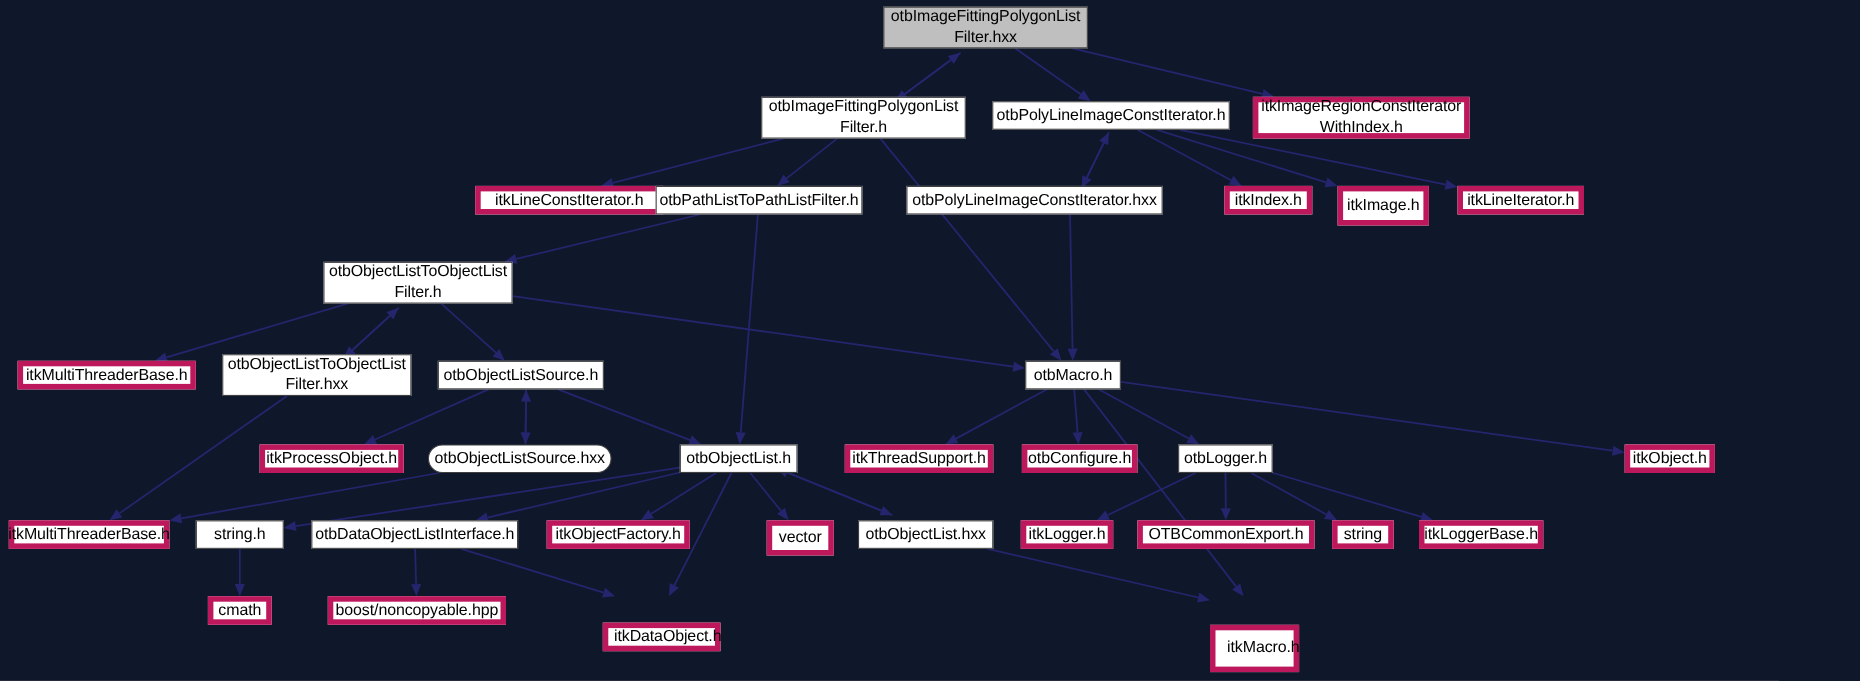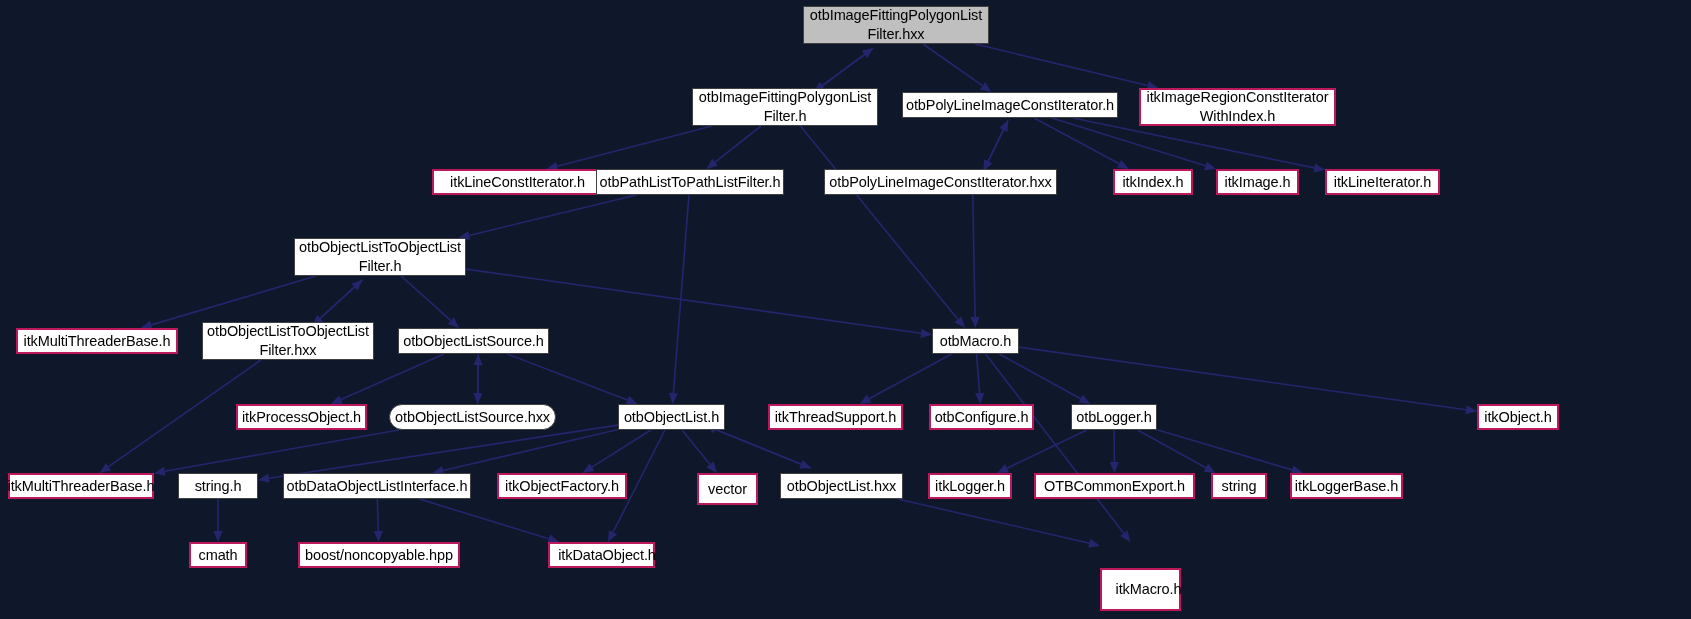--- a/index.html
+++ b/index.html
@@ -29,21 +29,21 @@
     position: absolute;
     box-sizing: border-box;
     display: flex;
     align-items: center;
     justify-content: center;
     text-align: center;
     font-size: 14.5px;
     line-height: 1.28;
     color: #000000;
     background: #ffffff;
-    border: 2px solid #be185d;
+    border: 5px solid #be185d;
     white-space: pre-line;
     letter-spacing: -0.1px;
     padding: 0 4px;
   }
   .node.bold {
     border: 1.6px solid #404040;
   }
   .node.current {
     background: #bfbfbf;
     border: 1.6px solid #404040;
@@ -152,21 +152,21 @@
 Filter.hxx</div>
       <div class="node bold" style="left: 692px; top: 88px; width: 186px; height: 38px;">otbImageFittingPolygonList
 Filter.h</div>
       <div class="node bold" style="left: 902px; top: 92px; width: 216px; height: 26px;">otbPolyLineImageConstIterator.h</div>
       <div class="node" style="left: 1139px; top: 88px; width: 197px; height: 38px;">itkImageRegionConstIterator
 WithIndex.h</div>
       <div class="node" style="left: 432px; top: 169px; width: 171px; height: 26px;">itkLineConstIterator.h</div>
       <div class="node bold" style="left: 596px; top: 169px; width: 188px; height: 26px;">otbPathListToPathListFilter.h</div>
       <div class="node bold" style="left: 824px; top: 169px; width: 233px; height: 26px;">otbPolyLineImageConstIterator.hxx</div>
       <div class="node" style="left: 1113px; top: 169px; width: 80px; height: 26px;">itkIndex.h</div>
-      <div class="node" style="left: 1216px; top: 169px; width: 83px; height: 26px;">itkImage.h</div>
+      <div class="node" style="left: 1216px; top: 169px; width: 83px; height: 36px;">itkImage.h</div>
       <div class="node" style="left: 1325px; top: 169px; width: 115px; height: 26px;">itkLineIterator.h</div>
       <div class="node bold" style="left: 294px; top: 238px; width: 172px; height: 38px;">otbObjectListToObjectList
 Filter.h</div>
       <div class="node" style="left: 16px; top: 328px; width: 162px; height: 26px;">itkMultiThreaderBase.h</div>
       <div class="node bold" style="left: 202px; top: 322px; width: 172px; height: 38px;">otbObjectListToObjectList
 Filter.hxx</div>
       <div class="node bold" style="left: 398px; top: 328px; width: 151px; height: 26px;">otbObjectListSource.h</div>
       <div class="node bold" style="left: 932px; top: 328px; width: 87px; height: 26px;">otbMacro.h</div>
       <div class="node" style="left: 236px; top: 404px; width: 131px; height: 26px;">itkProcessObject.h</div>
       <div class="node bold" style="left: 389px; top: 404px; width: 167px; height: 26px; border-radius: 13px;">otbObjectListSource.hxx</div>
@@ -180,16 +180,16 @@
       <div class="node bold" style="left: 283px; top: 473px; width: 188px; height: 26px;">otbDataObjectListInterface.h</div>
       <div class="node" style="left: 497px; top: 473px; width: 130px; height: 26px;">itkObjectFactory.h</div>
       <div class="node" style="left: 697px; top: 473px; width: 61px; height: 32px;">vector</div>
       <div class="node bold" style="left: 780px; top: 473px; width: 123px; height: 26px;">otbObjectList.hxx</div>
       <div class="node" style="left: 928px; top: 473px; width: 84px; height: 26px;">itkLogger.h</div>
       <div class="node" style="left: 1034px; top: 473px; width: 161px; height: 26px;">OTBCommonExport.h</div>
       <div class="node" style="left: 1211px; top: 473px; width: 56px; height: 26px;">string</div>
       <div class="node" style="left: 1290px; top: 473px; width: 113px; height: 26px;">itkLoggerBase.h</div>
       <div class="node" style="left: 189px; top: 542px; width: 58px; height: 26px;">cmath</div>
       <div class="node" style="left: 298px; top: 542px; width: 162px; height: 26px;">boost/noncopyable.hpp</div>
-      <div class="node" style="left: 548px; top: 542px; width: 107px; height: 26px; padding-left: 15px;">itkDataObject.h</div>
+      <div class="node" style="left: 548px; top: 566px; width: 107px; height: 26px; padding-left: 15px;">itkDataObject.h</div>
       <div class="node" style="left: 1100px; top: 568px; width: 81px; height: 43px; padding-left: 20px;">itkMacro.h</div>
     </div>
 </div>
 
 </body></html>

